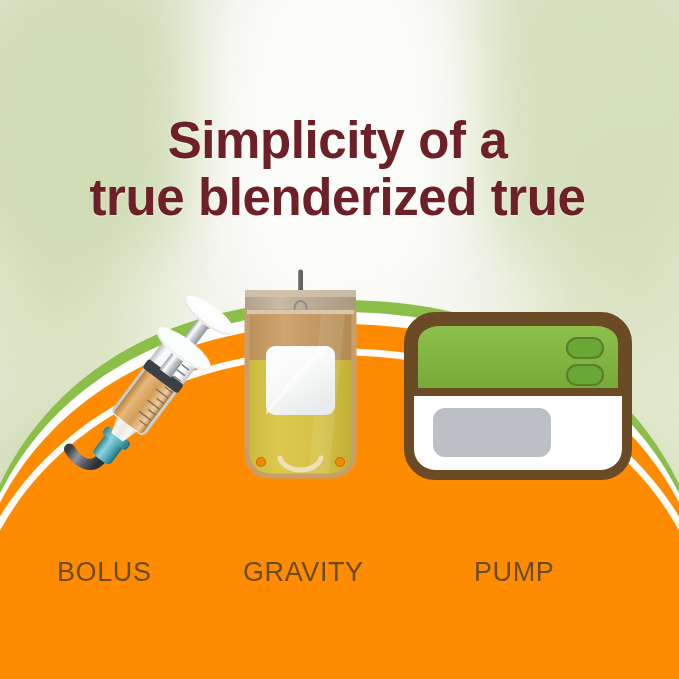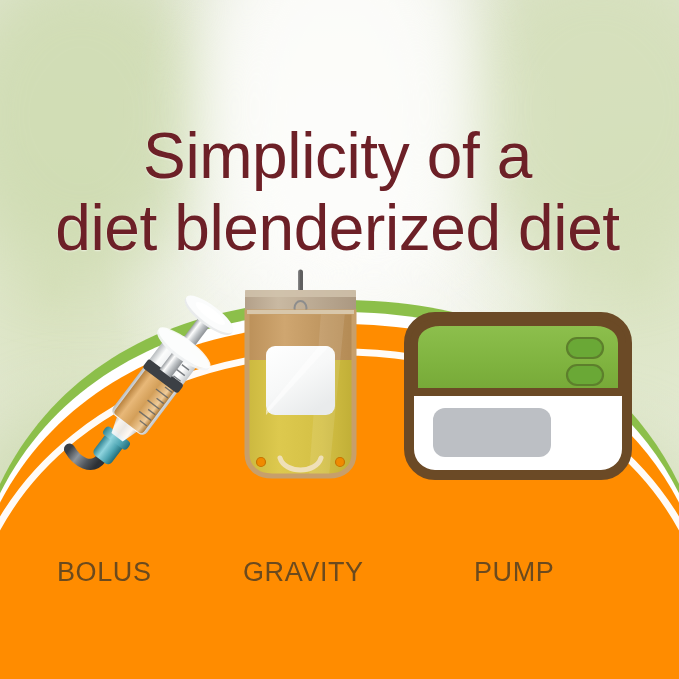--- a/index.html
+++ b/index.html
@@ -33,22 +33,22 @@
   .blob-6{left:40%;top:44%;width:30%;height:30%;background:rgba(248,249,243,.6);}
 
   
   .arcs{position:absolute;inset:0;}
 
   
   .headline{
     position:absolute;left:0;right:4px;top:78px;
     text-align:center;
     color:#6d2027;
-    font-size:64px;
-    font-weight:400;
+    font-size:51px;
+    font-weight:700;
     line-height:1.12;
     letter-spacing:-0.4px;
     text-shadow:0 1px 2px rgba(255,255,255,.55);
   }
   .headline .l2{display:block;}
 
   
   .labels{position:absolute;left:0;right:0;top:513px;height:40px;}
   .label{
     position:absolute;
@@ -88,21 +88,21 @@
 
     <path d="M -40 679 C -40 432, 124 312, 339.5 312 C 555 312, 719 432, 719 679 Z" fill="#ffffff"></path>
 
     <path d="M -40 679 C -40 444, 128 324, 339.5 324 C 551 324, 719 444, 719 679 Z" fill="#FF8C00"></path>
 
     <path d="M -40 679 C -40 470, 140 352, 339.5 352 C 539 352, 719 470, 719 679" fill="none" stroke="#ffffff" stroke-width="7" opacity="0.97"></path>
   </svg>
 
   <h1 class="headline">
     <span>Simplicity of a</span>
-    <span class="l2">diet blenderized diet</span>
+    <span class="l2">true blenderized true</span>
   </h1>
 
   <svg class="device syringe" viewBox="0 0 190 215">
     <defs>
       <linearGradient id="barrelG" x1="0" y1="0" x2="1" y2="0">
         <stop offset="0%" stop-color="#b9bdc0"></stop>
         <stop offset="18%" stop-color="#fbfcfc"></stop>
         <stop offset="48%" stop-color="#eaecee"></stop>
         <stop offset="78%" stop-color="#ffffff"></stop>
         <stop offset="100%" stop-color="#c3c7ca"></stop>

